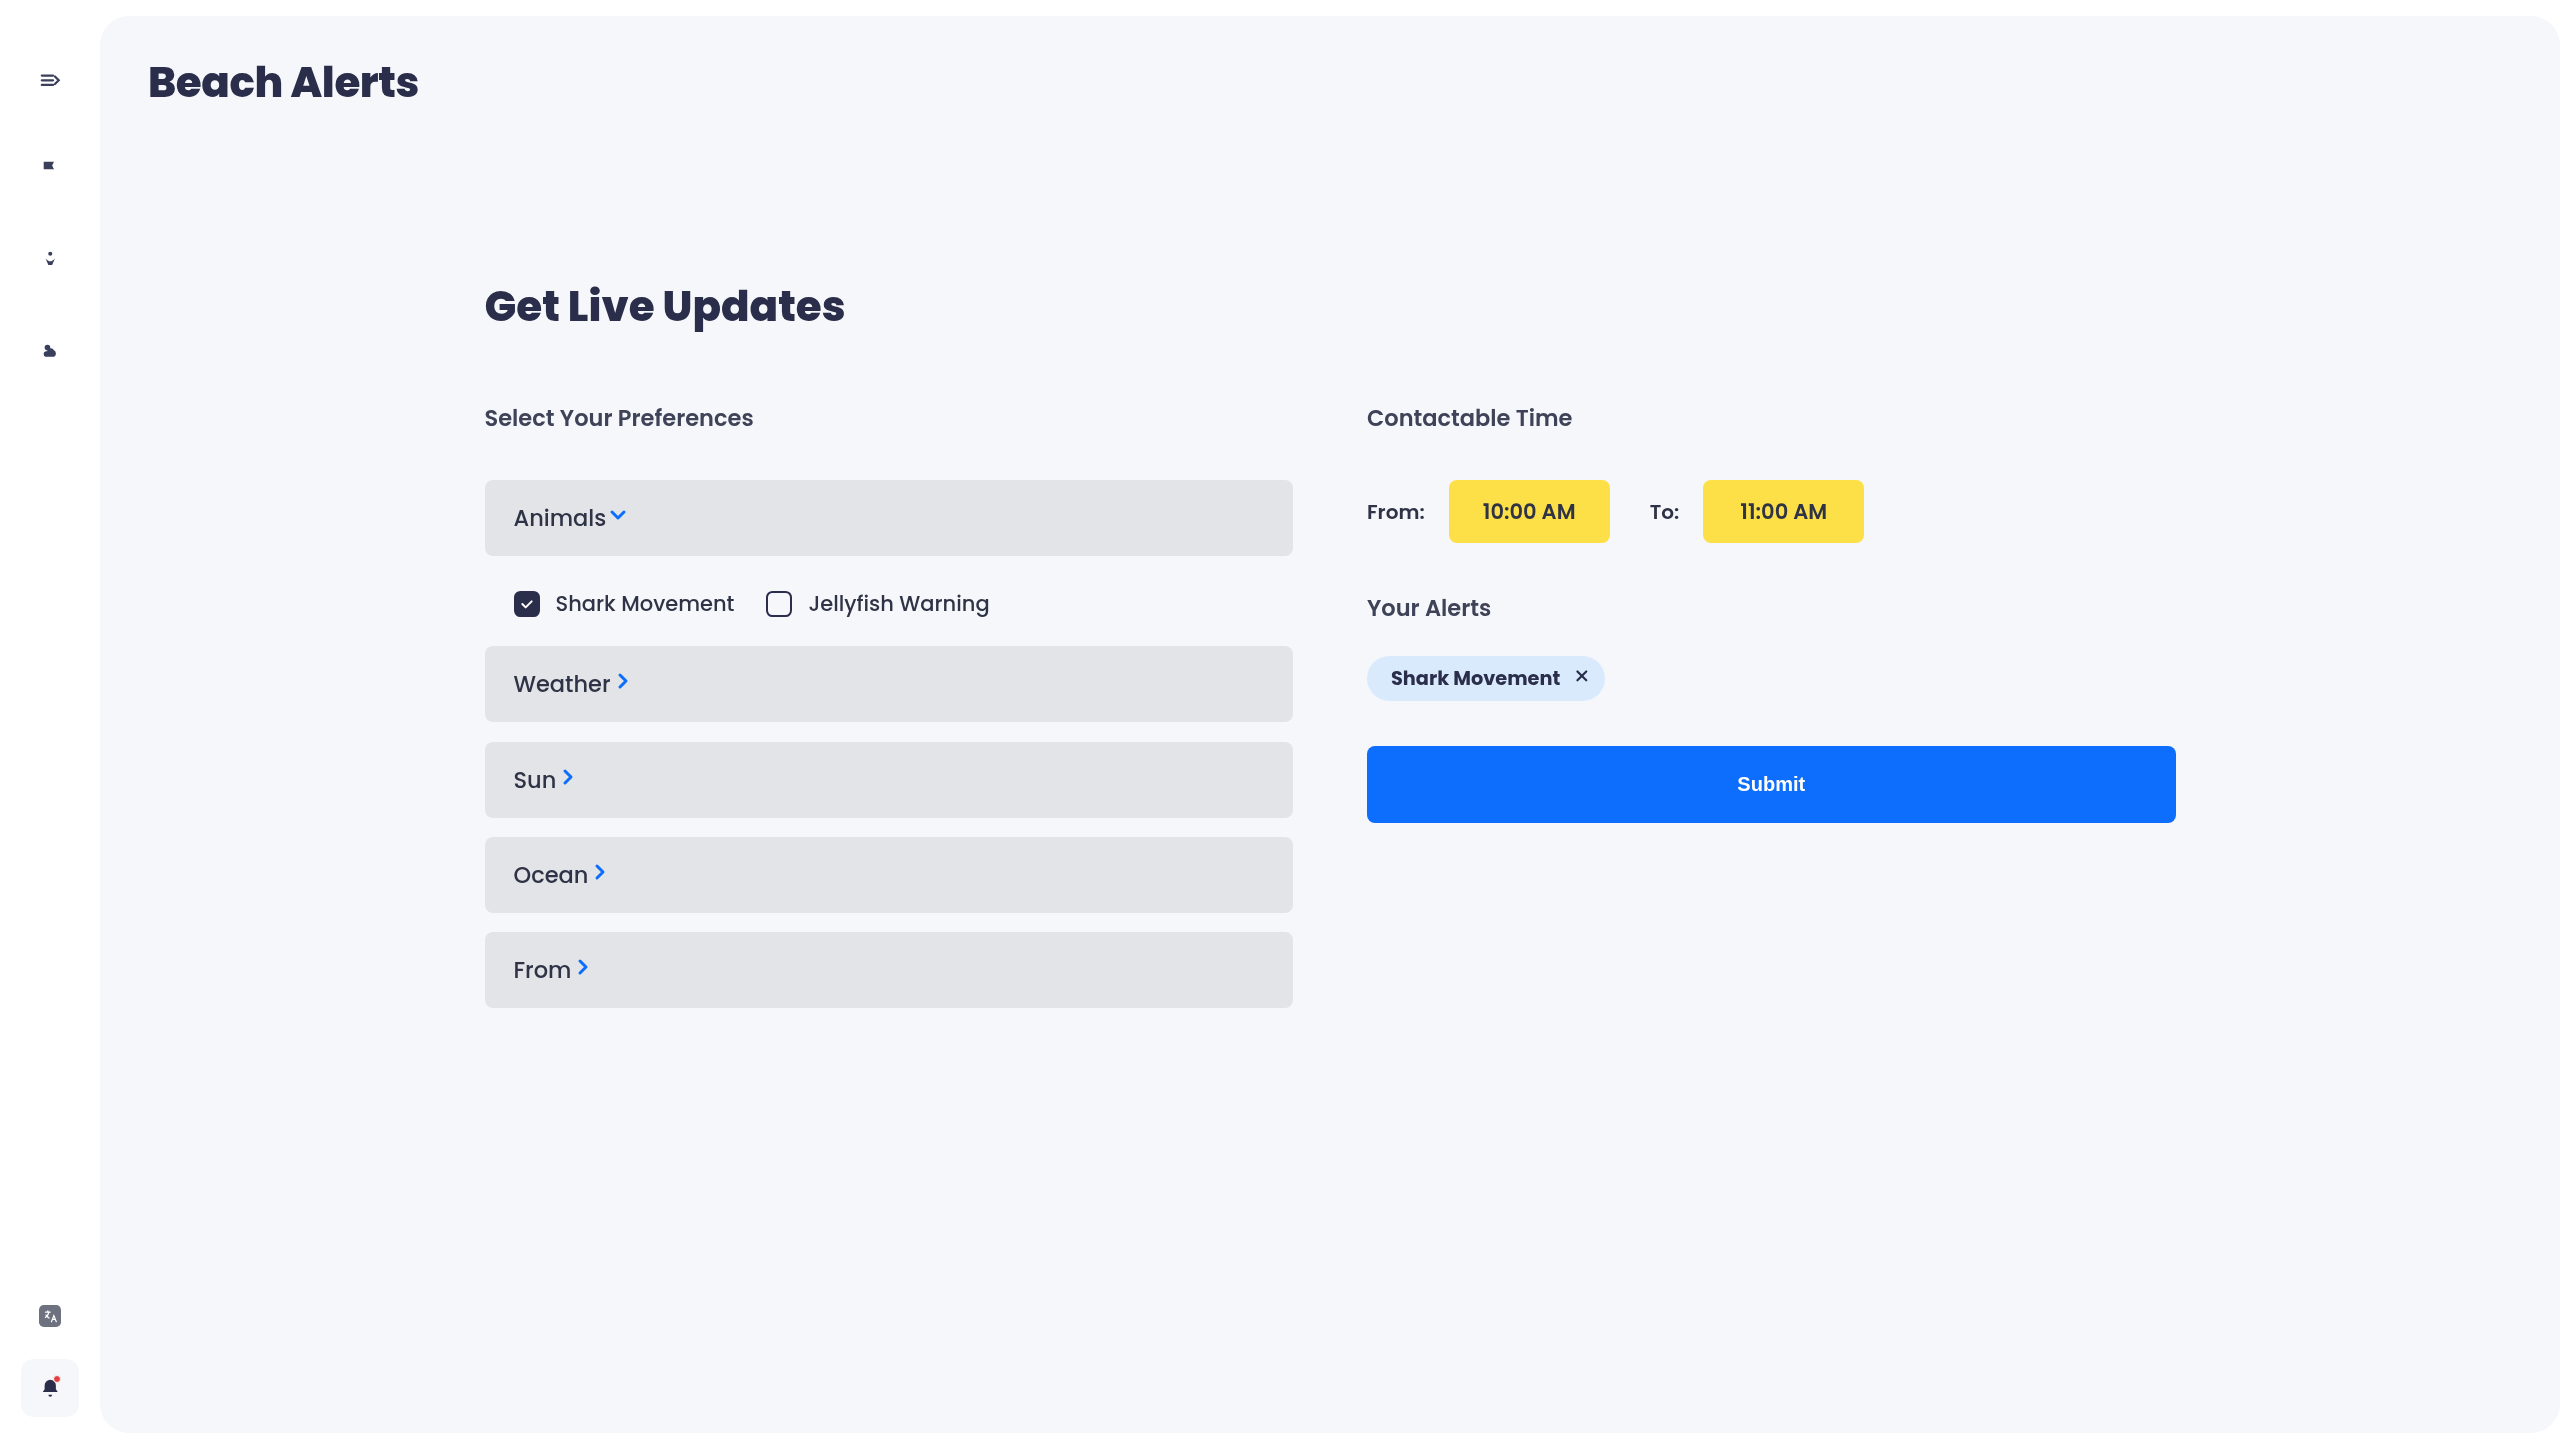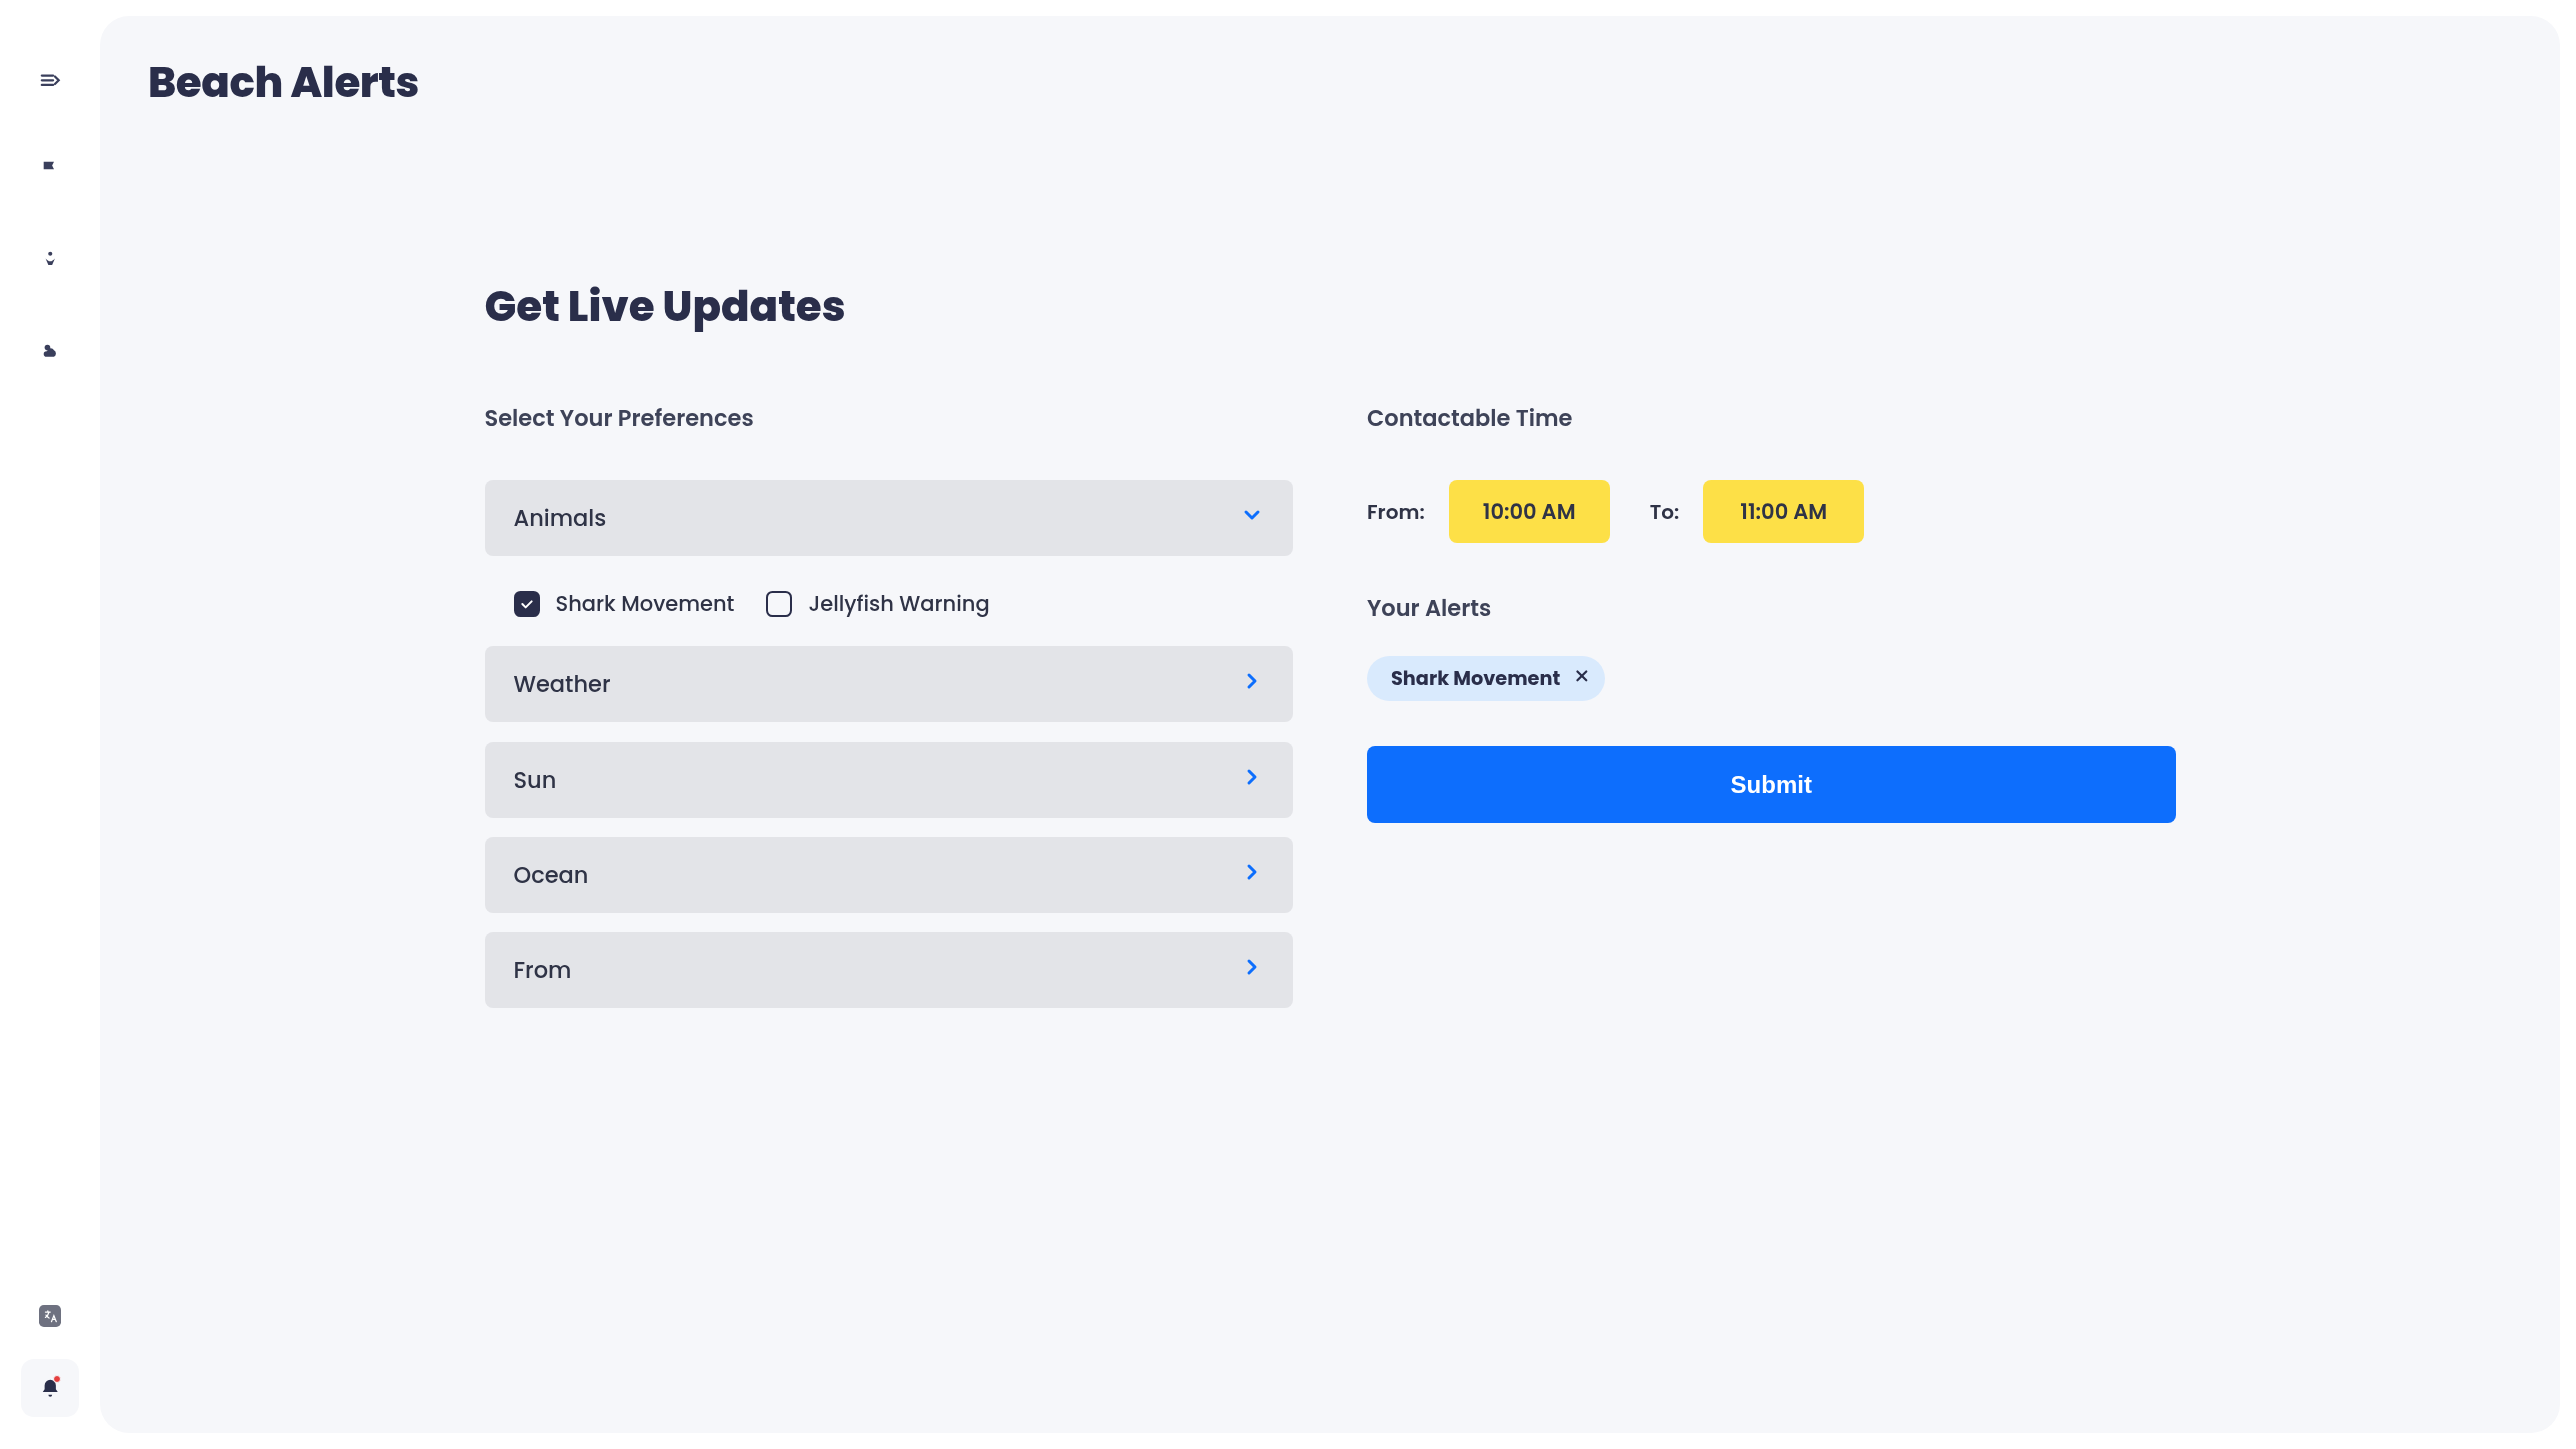--- a/index.html
+++ b/index.html
@@ -94,21 +94,20 @@
     color: #3e4358;
     margin-bottom: 45px;
   }
 
   .accordion-item {
     background: #e3e4e8;
     border-radius: 8px;
     height: 76px;
     display: flex;
     align-items: center;
-    justify-content: space-between;
     padding: 0 29px;
     margin-bottom: 19.3px;
     cursor: pointer;
   }
   .accordion-item .acc-label {
     font-size: 22.5px;
     font-weight: 500;
     color: #2f3346;
   }
   .accordion-item svg { width: 24px; height: 24px; color: #0d6efd; flex-shrink: 0; }
@@ -162,21 +161,21 @@
   }
   .chip svg { width: 17.7px; height: 17.7px; color: #2a2e4a; cursor: pointer; }
 
   .submit-btn {
     width: 100%;
     height: 77px;
     background: #0d6efd;
     color: #fff;
     border: none;
     border-radius: 8px;
-    font-size: 24px;
+    font-size: 20px;
     font-weight: 700;
     cursor: pointer;
   }
 </style>
 </head>
 <body>
 
 <nav class="sidebar">
   <div class="sidebar-top">
     <div class="sidebar-icon">

